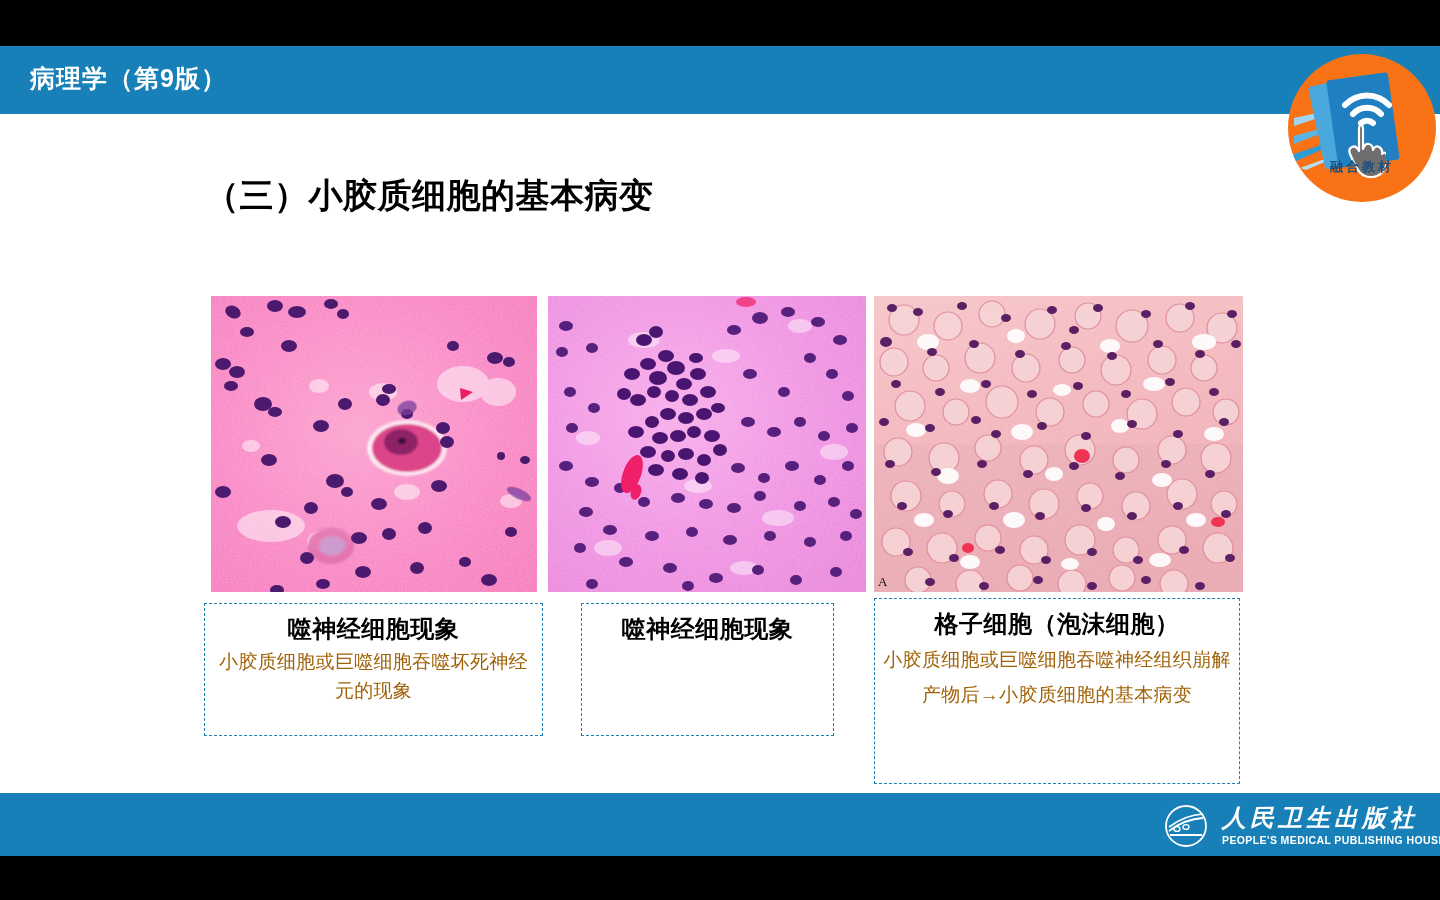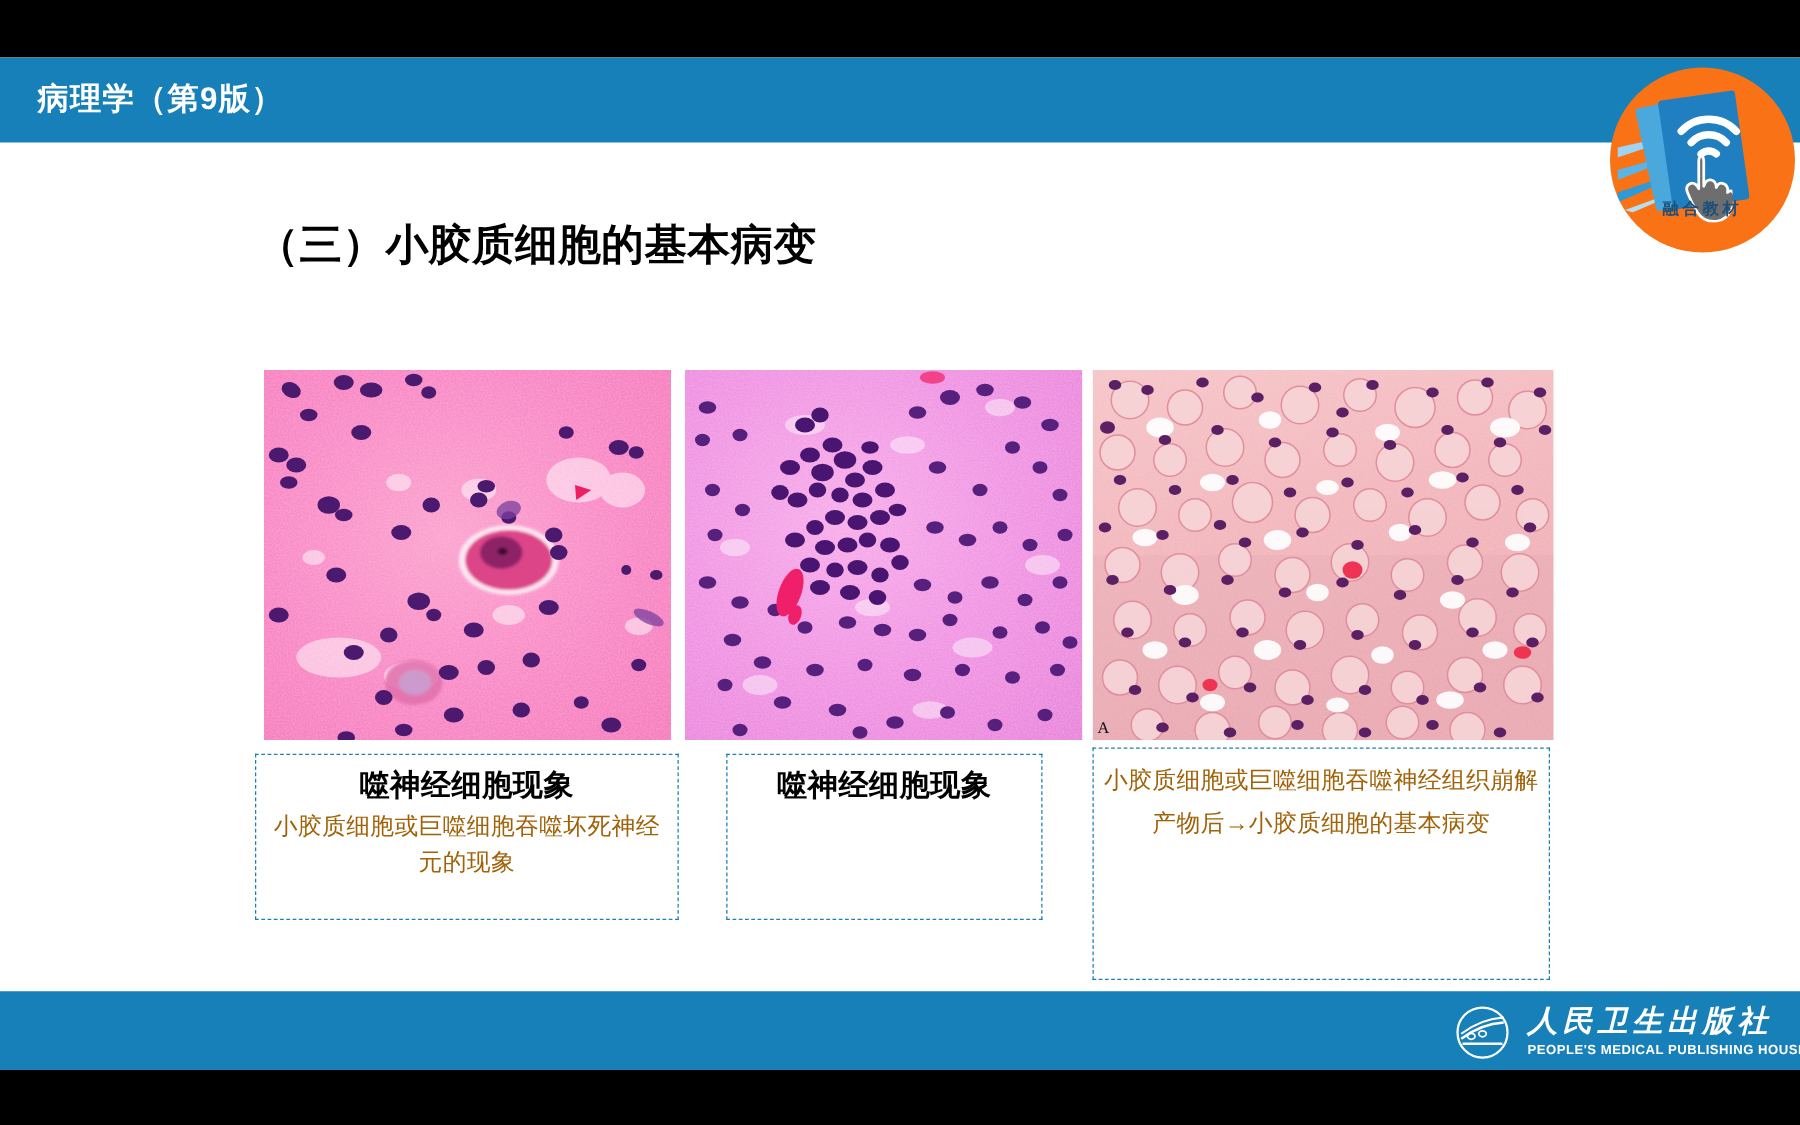--- a/index.html
+++ b/index.html
@@ -628,20 +628,21 @@
         <g fill="#ef3352">
           <ellipse cx="208" cy="160" rx="8" ry="7"></ellipse>
             <ellipse cx="94" cy="252" rx="6" ry="5"></ellipse>
           <ellipse cx="344" cy="226" rx="7" ry="5"></ellipse>
         </g>
       </svg>
       <div class="micro-label">A</div>
     </div>
   </div>
   <div class="caption wide" style="left:874px; top:552px; width:366px; height:186px;">
+    <div class="c-title">格子细胞（泡沫细胞）</div>
     <div class="c-body">小胶质细胞或巨噬细胞吞噬神经组织崩解产物后→小胶质细胞的基本病变</div>
   </div>
 
   <div id="footer-bar"></div>
   <div id="pub-logo">
     <svg id="pub-emblem" viewBox="0 0 52 46">
       <circle cx="26" cy="23" r="20" fill="none" stroke="#ffffff" stroke-width="1.8"></circle>
       <path d="M9 28 q16 -12 34 -13" stroke="#ffffff" stroke-width="2" fill="none"></path>
       <path d="M9 24 q16 -12 34 -13" stroke="#ffffff" stroke-width="1.6" fill="none"></path>
       <path d="M10 32 h32" stroke="#ffffff" stroke-width="2" fill="none"></path>

